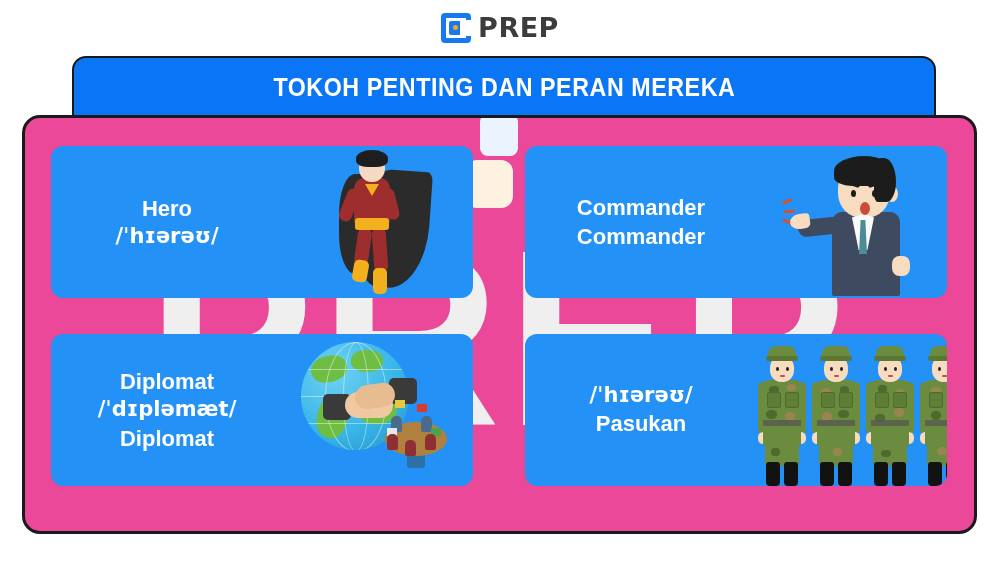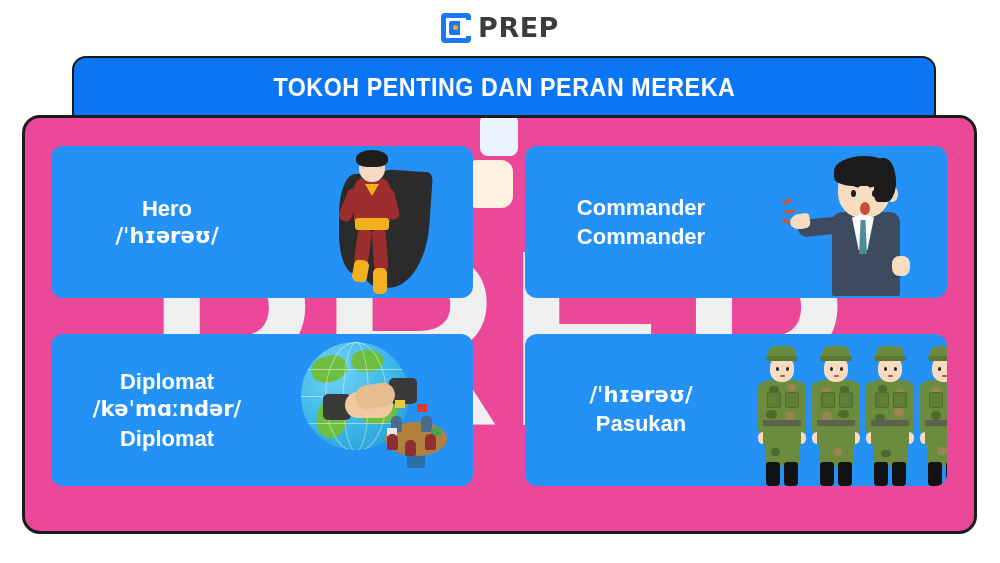--- a/index.html
+++ b/index.html
@@ -587,21 +587,21 @@
           <span class="cmd-eye1"></span>
           <span class="cmd-eye2"></span>
           <span class="cmd-mouth"></span>
         </div>
       </div>
     </div>
 
     <div class="card right-art">
       <div class="card-text">
         <div>Diplomat</div>
-        <div class="ipa">/kəˈmɑːndər/</div>
+        <div class="ipa">/ˈdɪpləmæt/</div>
         <div>Diplomat</div>
       </div>
       <div class="card-art">
         <div class="dip-art">
           <span class="dip-globe">
             <span class="dip-land dl1"></span>
             <span class="dip-land dl2"></span>
             <span class="dip-land dl3"></span>
             <span class="dip-land dl4"></span>
             <span class="dip-meridian dm1"></span>

